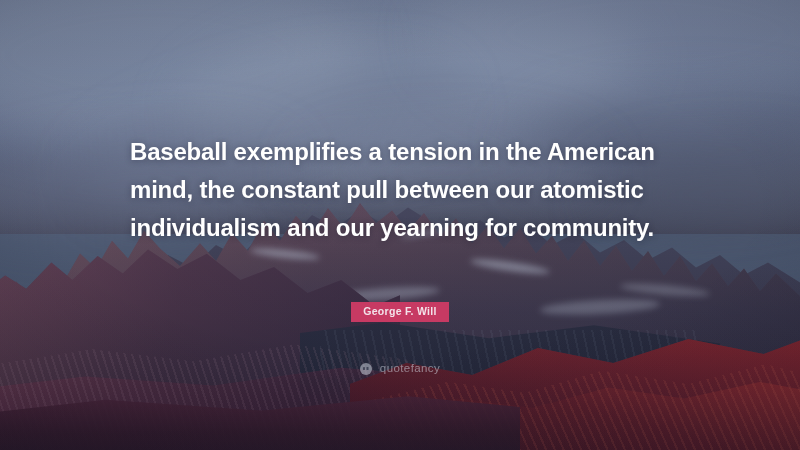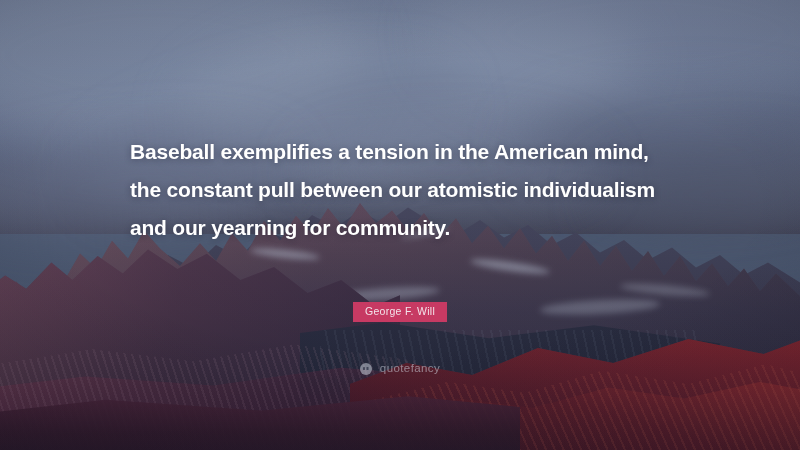--- a/index.html
+++ b/index.html
@@ -224,37 +224,37 @@
     flex-direction: column;
     align-items: center;
   }
   .quote {
     position: absolute;
     left: 0; right: 0;
     top: 133px;
     width: 540px;
     margin: 0 auto;
     color: #ffffff;
-    font-size: 21px;
+    font-size: 24px;
     font-weight: bold;
     line-height: 38px;
     letter-spacing: -0.2px;
     text-align: left;
     text-shadow: 0 1px 6px rgba(20,22,40,0.38);
   }
   .author-badge {
     position: absolute;
     left: 0; right: 0;
     top: 302px;
     margin: 0 auto;
     width: fit-content;
     background: #c73a63;
     color: #f3e3ea;
     font-size: 10.5px;
-    font-weight: normal;
+    font-weight: bold;
     letter-spacing: 0.3px;
     padding: 4px 12px 5px 12px;
     line-height: 1;
   }
   .watermark {
     position: absolute;
     left: 0; right: 0;
     top: 363px;
     margin: 0 auto;
     width: fit-content;

